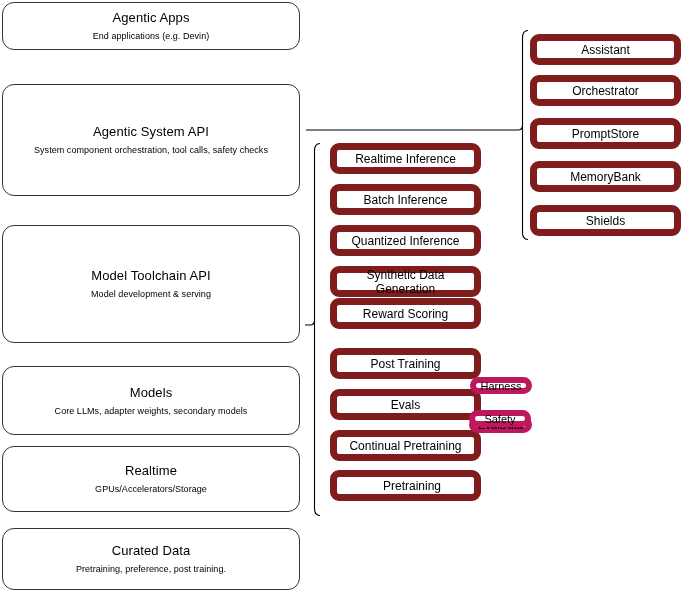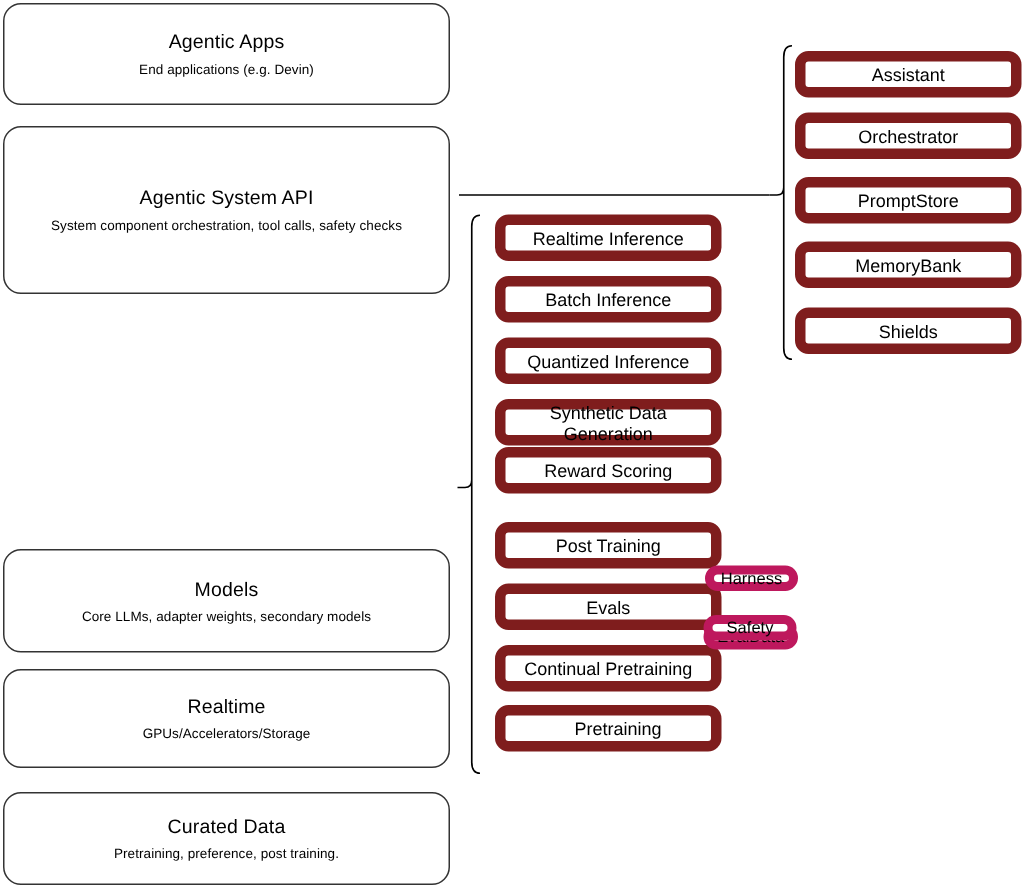--- a/index.html
+++ b/index.html
@@ -119,30 +119,34 @@
     <path d="M 305 325
              L 310 325
              C 313 325 314.5 323 314.5 320
              L 314.5 151
              C 314.5 146 316 143.5 320 143.5
              M 314.5 320
              L 314.5 508
              C 314.5 513 316 515.5 320 515.5"></path>
   </svg>
 
-  <div class="box layer" style="top:2px; height:68px;">
+  <div class="box layer" style="top:2px; height:48px;">
     <div class="title">Agentic Apps</div>
     <div class="subtitle">End applications (e.g. Devin)</div>
   </div>
 
   <div class="box layer" style="top:84px; height:112px;">
     <div class="title">Agentic System API</div>
     <div class="subtitle">System component orchestration, tool calls, safety checks</div>
   </div>
 
+  <div class="box layer" style="top:225px; height:118px;">
+    <div class="title">Model Toolchain API</div>
+    <div class="subtitle">Model development &amp; serving</div>
+  </div>
 
   <div class="box layer" style="top:366px; height:69px;">
     <div class="title">Models</div>
     <div class="subtitle">Core LLMs, adapter weights, secondary models</div>
   </div>
 
   <div class="box layer" style="top:446px; height:66px;">
     <div class="title">Realtime</div>
     <div class="subtitle">GPUs/Accelerators/Storage</div>
   </div>

